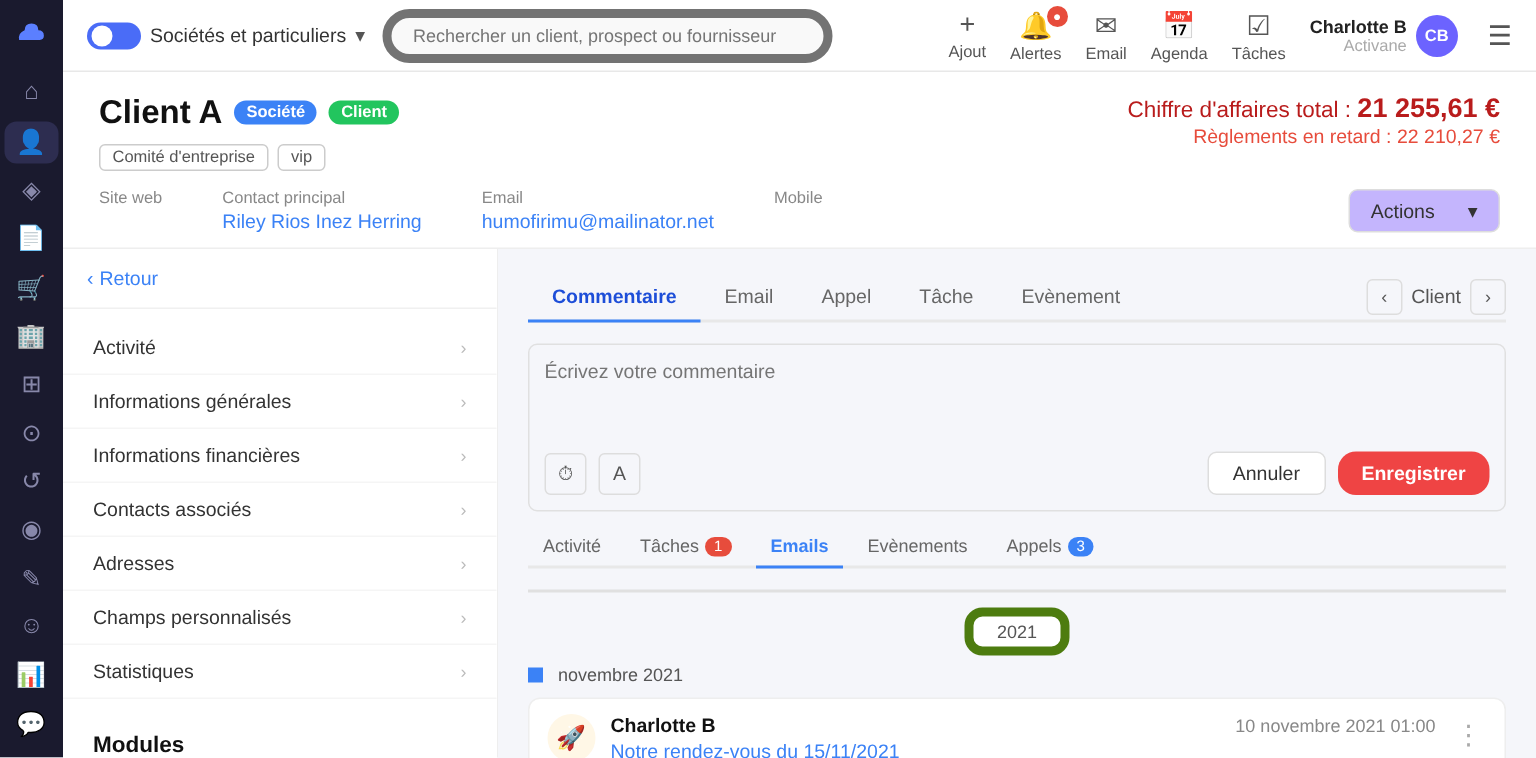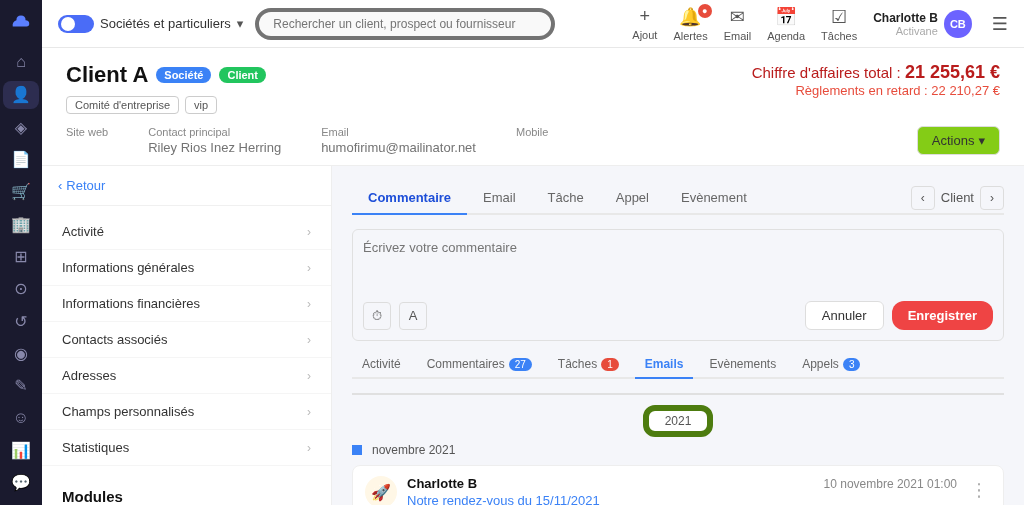--- a/index.html
+++ b/index.html
@@ -17,21 +17,21 @@
     
     .topbar { background: #fff; border-bottom: 1px solid #e8e8e8; display: flex; align-items: center; padding: 0 16px; height: 48px; gap: 12px; flex-shrink: 0; }
     .toggle-switch { display: flex; align-items: center; gap: 6px; }
     .toggle { width: 36px; height: 18px; background: #ccc; border-radius: 9px; position: relative; cursor: pointer; }
     .toggle::after { content: ''; width: 14px; height: 14px; background: #fff; border-radius: 50%; position: absolute; top: 2px; right: 3px; }
     .toggle.on { background: #4a6cf7; }
     .toggle.on::after { left: 3px; right: auto; }
     .topbar-label { font-size: 13px; color: #333; font-weight: 500; }
     .topbar-dropdown { display: flex; align-items: center; gap: 4px; cursor: pointer; color: #555; }
     .search-bar { flex: 1; max-width: 300px; }
-    .search-bar input { width: 100%; border: 4px solid #737373; border-radius: 20px; padding: 5px 14px; font-size: 12px; color: #aaa; background: #f9f9f9; outline: none; }
+    .search-bar input { width: 100%; border: 6px solid #737373; border-radius: 20px; padding: 5px 14px; font-size: 12px; color: #aaa; background: #f9f9f9; outline: none; }
     .topbar-actions { margin-left: auto; display: flex; align-items: center; gap: 16px; }
     .topbar-action { display: flex; flex-direction: column; align-items: center; gap: 2px; cursor: pointer; color: #555; font-size: 11px; position: relative; }
     .topbar-action .icon { font-size: 18px; color: #555; }
     .badge { background: #e74c3c; color: #fff; font-size: 9px; border-radius: 50%; width: 14px; height: 14px; display: flex; align-items: center; justify-content: center; position: absolute; top: -2px; right: -4px; }
     .topbar-user { display: flex; align-items: center; gap: 6px; cursor: pointer; }
     .avatar { width: 28px; height: 28px; background: #6c63ff; border-radius: 50%; display: flex; align-items: center; justify-content: center; color: #fff; font-size: 11px; font-weight: 600; }
     .topbar-menu { font-size: 18px; cursor: pointer; color: #555; margin-left: 4px; }
 
     
     .client-header { background: #fff; padding: 14px 24px 10px; border-bottom: 1px solid #eee; flex-shrink: 0; }
@@ -42,23 +42,23 @@
     .badge-client { background: #22c55e; color: #fff; }
     .badge-comite { border: 1px solid #ccc; color: #555; border-radius: 4px; padding: 2px 8px; font-size: 11px; }
     .badge-vip { border: 1px solid #ccc; color: #555; border-radius: 4px; padding: 2px 8px; font-size: 11px; }
     .client-stats { float: right; text-align: right; }
     .stat-total { font-size: 15px; color: #b91c1c; }
     .stat-total strong { font-size: 18px; font-weight: 700; }
     .stat-retard { font-size: 13px; color: #e74c3c; font-weight: 500; }
     .client-info-row { display: flex; align-items: flex-start; gap: 40px; padding-top: 6px; }
     .info-field { display: flex; flex-direction: column; gap: 2px; }
     .info-label { font-size: 11px; color: #888; }
-    .info-value { font-size: 13px; color: #737373; font-weight: 500; }
+    .info-value { font-size: 13px; color: #3b82f6; font-weight: 500; }
     .actions-btn { margin-left: auto; display: flex; align-items: center; gap: 0; }
-    .btn-actions { display: flex; align-items: center; gap: 4px; border: 1px solid #ddd; border-radius: 6px; padding: 6px 14px; background: #84cc16; cursor: pointer; font-size: 13px; font-weight: 500; color: #333; }
+    .btn-actions { display: flex; align-items: center; gap: 22px; border: 1px solid #ddd; border-radius: 6px; padding: 6px 14px; background: #c4b5fd; cursor: pointer; font-size: 13px; font-weight: 500; color: #333; }
 
     
     .body-area { flex: 1; display: flex; overflow: hidden; }
 
     
     .left-panel { width: 290px; background: #fff; border-right: 1px solid #eee; overflow-y: auto; flex-shrink: 0; padding: 0; }
     .back-link { display: flex; align-items: center; gap: 4px; padding: 12px 16px; color: #3b82f6; font-size: 13px; cursor: pointer; border-bottom: 1px solid #f0f0f0; }
     .menu-section { padding: 8px 0; }
     .menu-item { display: flex; align-items: center; justify-content: space-between; padding: 10px 20px; cursor: pointer; color: #333; font-size: 13px; border-bottom: 1px solid #f5f5f5; }
     .chevron { color: #bbb; font-size: 12px; }
@@ -265,22 +265,22 @@
       </div>
       <div class="modules-title">Modules</div>
 
     </div>
 
     <div class="right-panel">
 
       <div class="nav-tabs-row">
         <div class="nav-tab active">Commentaire</div>
         <div class="nav-tab">Email</div>
+        <div class="nav-tab">Appel</div>
         <div class="nav-tab">Tâche</div>
-        <div class="nav-tab">Appel</div>
         <div class="nav-tab">Evènement</div>
         <div class="client-nav">
           <div class="nav-arrow">‹</div>
           <span class="client-nav-label">Client</span>
           <div class="nav-arrow">›</div>
         </div>
       </div>
 
       <div class="comment-area">
         <textarea class="comment-textarea" placeholder="Écrivez votre commentaire" style=""></textarea>
@@ -290,24 +290,20 @@
           <div style="margin-left:auto;display:flex;gap:8px;">
             <button class="btn-cancel">Annuler</button>
             <button class="btn-save">Enregistrer</button>
           </div>
         </div>
       </div>
 
       <div class="activity-tabs">
         <div class="activity-tab">
           <span>Activité</span>
-        </div>
-        <div class="activity-tab">
-          <span>Commentaires</span>
-          <span class="count-badge">27</span>
         </div>
         <div class="activity-tab">
           <span>Tâches</span>
           <span class="count-badge red">1</span>
         </div>
         <div class="activity-tab active">
           <span>Emails</span>
         </div>
         <div class="activity-tab">
           <span>Evènements</span>

